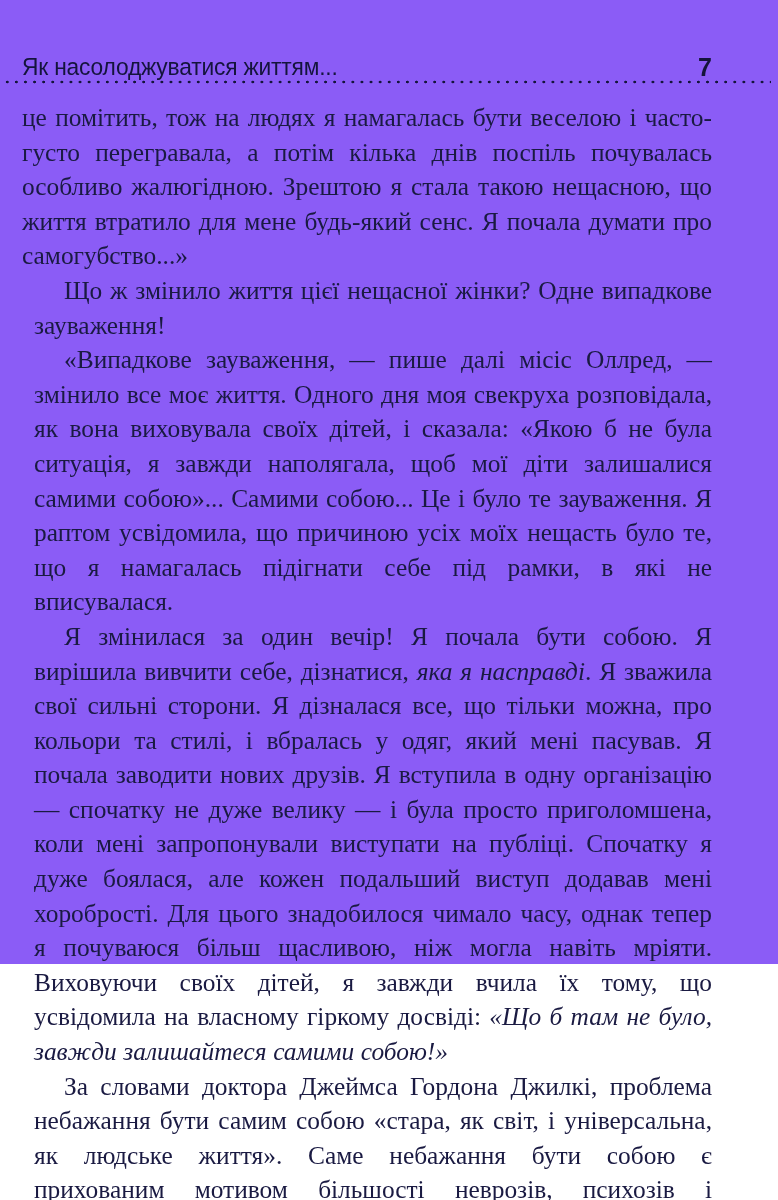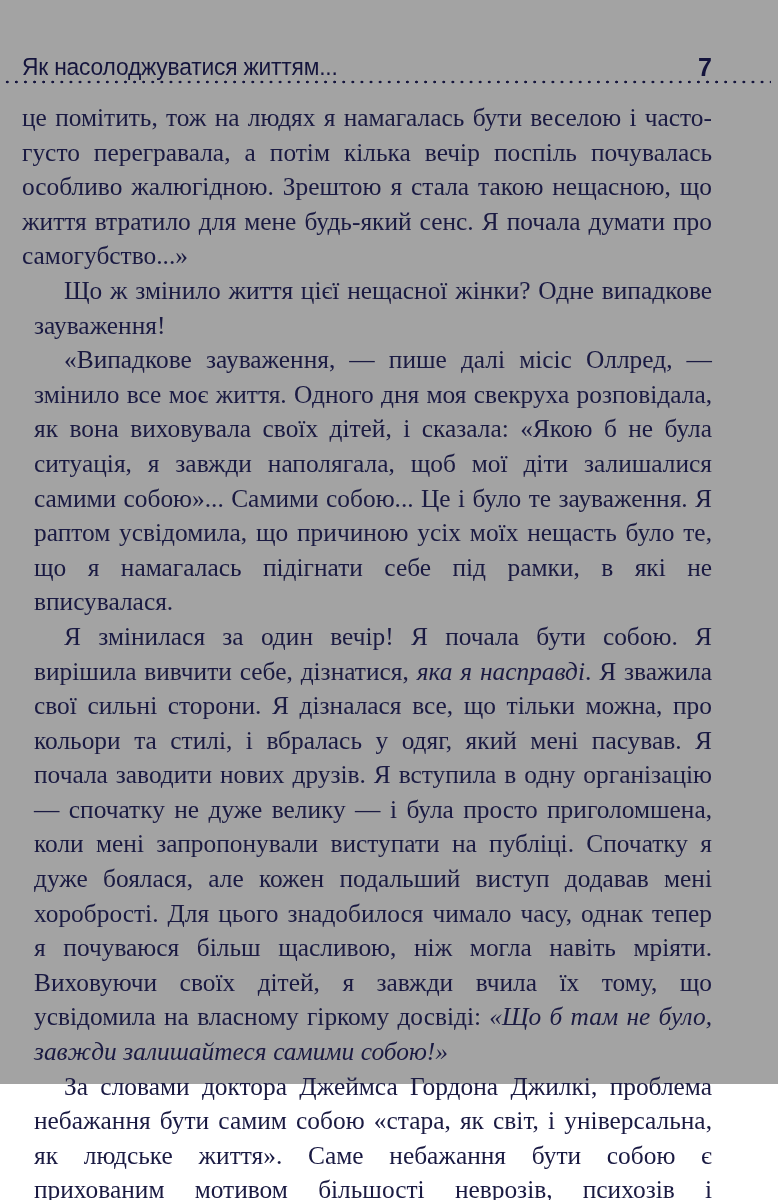--- a/index.html
+++ b/index.html
@@ -12,22 +12,22 @@
     width: 778px;
     height: 1200px;
     overflow: hidden;
     font-family: "Liberation Serif", "DejaVu Serif", serif;
     -webkit-font-smoothing: antialiased;
   }
 
   .page {
     position: relative;
     width: 778px;
-    height: 1084px;
-    background: #a3a3a3;
+    height: 964px;
+    background: #8b5cf6;
     box-sizing: border-box;
   }
 
   
   .running-head {
     position: absolute;
     left: 0;
     top: 34px;
     width: 778px;
     height: 46px;
@@ -106,20 +106,20 @@
 <div class="page">
 
   <div class="running-head">
     <div class="running-head-title">Як насолоджуватися життям...</div>
     <div class="running-head-folio">7</div>
   </div>
 
   <div class="head-rule"></div>
 
   <div class="text-block" id="text-block">
-      <p class=""><span>це помітить, тож на людях я намагалась бути веселою і часто-густо перегравала, а потім кілька вечір поспіль почувалась особливо жалюгідною. Зрештою я стала такою нещасною, що життя втратило для мене будь-який сенс. Я почала думати про самогубство...»</span></p>
+      <p class=""><span>це помітить, тож на людях я намагалась бути веселою і часто-густо перегравала, а потім кілька днів поспіль почувалась особливо жалюгідною. Зрештою я стала такою нещасною, що життя втратило для мене будь-який сенс. Я почала думати про самогубство...»</span></p>
       <p class="indent"><span>Що ж змінило життя цієї нещасної жінки? Одне випадкове зауваження!</span></p>
       <p class="indent"><span>«Випадкове зауваження, — пише далі місіс Оллред, — змінило все моє життя. Одного дня моя свекруха розповідала, як вона виховувала своїх дітей, і сказала: «Якою б не була ситуація, я завжди наполягала, щоб мої діти залишалися самими собою»... Самими собою... Це і було те зауваження. Я раптом усвідомила, що причиною усіх моїх нещасть було те, що я намагалась підігнати себе під рамки, в які не вписувалася.</span></p>
       <p class="indent"><span>Я змінилася за один вечір! Я почала бути собою. Я вирішила вивчити себе, дізнатися, </span><em>яка я насправді</em><span>. Я зважила свої сильні сторони. Я дізналася все, що тільки можна, про кольори та стилі, і вбралась у одяг, який мені пасував. Я почала заводити нових друзів. Я вступила в одну організацію — спочатку не дуже велику — і була просто приголомшена, коли мені запропонували виступати на публіці. Спочатку я дуже боялася, але кожен подальший виступ додавав мені хоробрості. Для цього знадобилося чимало часу, однак тепер я почуваюся більш щасливою, ніж могла навіть мріяти. Виховуючи своїх дітей, я завжди вчила їх тому, що усвідомила на власному гіркому досвіді: </span><em>«Що б там не було, завжди залишайтеся самими собою!»</em></p>
       <p class="indent"><span>За словами доктора Джеймса Гордона Джилкі, проблема небажання бути самим собою «стара, як світ, і універсальна, як людське життя». Саме небажання бути собою є прихованим мотивом більшості неврозів, психозів і комплексів. Анджело Парті написав тринадцять</span></p>
     </div>
 
 </div>
 
 </body></html>

